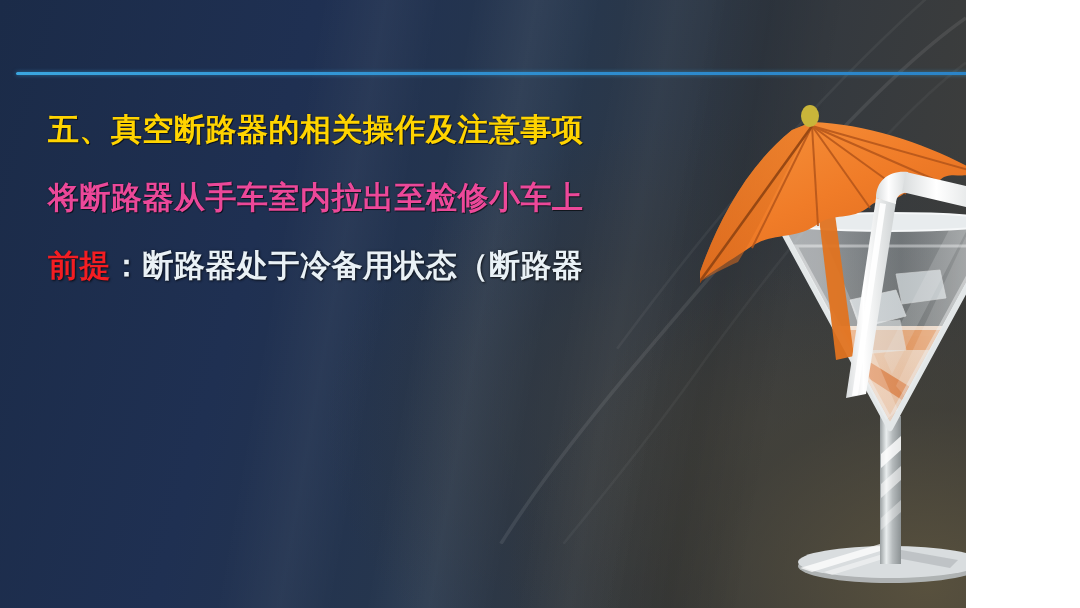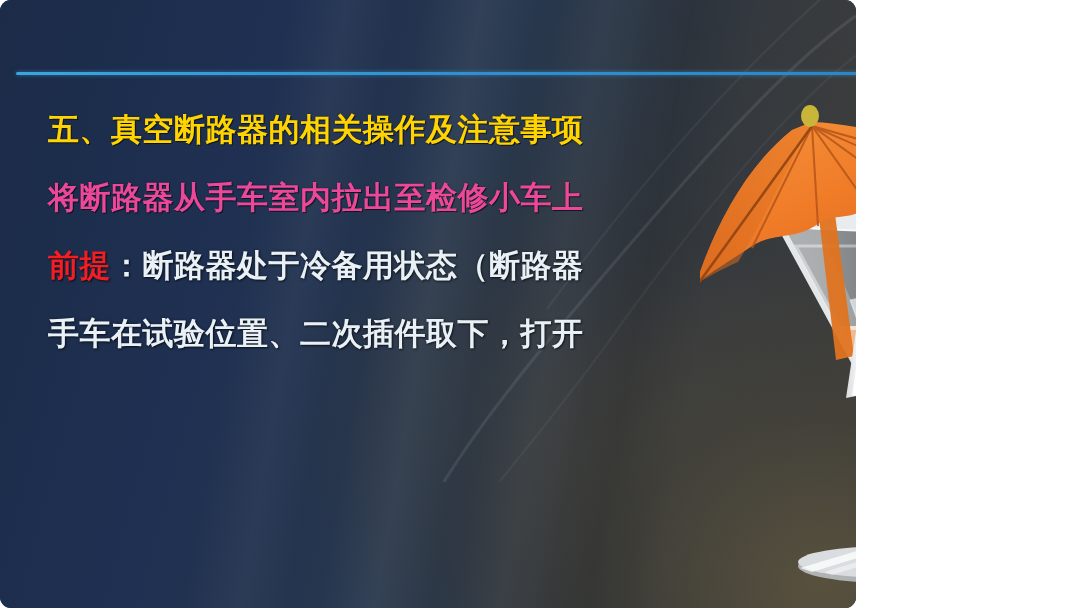--- a/index.html
+++ b/index.html
@@ -1,23 +1,22 @@
 <!DOCTYPE html>
 <html><head>
 <meta charset="utf-8">
 <style>
   * { margin:0; padding:0; box-sizing:border-box; }
   html,body{
     width:1080px; height:608px; overflow:hidden;
     font-family:"Liberation Sans","DejaVu Sans",sans-serif;
   }
   #slide{
-    position:relative; width:856px; height:608px; overflow:hidden;
+    position:relative; width:966px; height:608px; overflow:hidden;
     background:#1d2d4a;
-    border-radius:11px;
   }
   
   .bg-base{
     position:absolute; inset:0;
     background:
       radial-gradient(ellipse 70% 90% at 96% 96%, rgba(90,82,62,.95) 0%, rgba(70,66,54,.55) 32%, rgba(50,52,54,0) 62%),
       radial-gradient(ellipse 60% 70% at 78% 70%, rgba(62,64,64,.92) 0%, rgba(52,56,60,.45) 45%, rgba(40,50,66,0) 74%),
       linear-gradient(105deg, #1b2b48 0%, #1f3052 28%, #27374d 52%, #34393f 74%, #42403a 100%);
   }
   .bg-sheen{
@@ -75,21 +74,20 @@
     <path d="M1080,70 C1000,130 900,250 790,400 C720,500 660,570 630,608" fill="none" stroke="rgba(255,255,255,0.045)" stroke-width="3"></path>
     <path d="M1080,-40 C960,60 830,200 690,390" fill="none" stroke="rgba(255,255,255,0.05)" stroke-width="3"></path>
   </svg>
 
   <div class="divider"></div>
 
   <div class="text-block">
     <div class="ln title">五、真空断路器的相关操作及注意事项</div>
     <div class="ln yellow">将断路器从手车室内拉出至检修小车上</div>
     <div class="ln white"><span class="kw-red">前提</span><span>：断路器处于冷备用状态（断路器</span></div>
-    <div class="ln white">手车在试验位置、二次插件取下，打开</div>
   </div>
 
   <svg class="cocktail" viewBox="0 0 380 500">
     <defs>
       <linearGradient id="gLiquid" x1="0" y1="0" x2="0" y2="1">
         <stop offset="0%" stop-color="#fbd0ad"></stop>
         <stop offset="55%" stop-color="#f9c095"></stop>
         <stop offset="100%" stop-color="#f7b98c"></stop>
       </linearGradient>
       <linearGradient id="gBowl" x1="0" y1="0" x2="1" y2="0">

